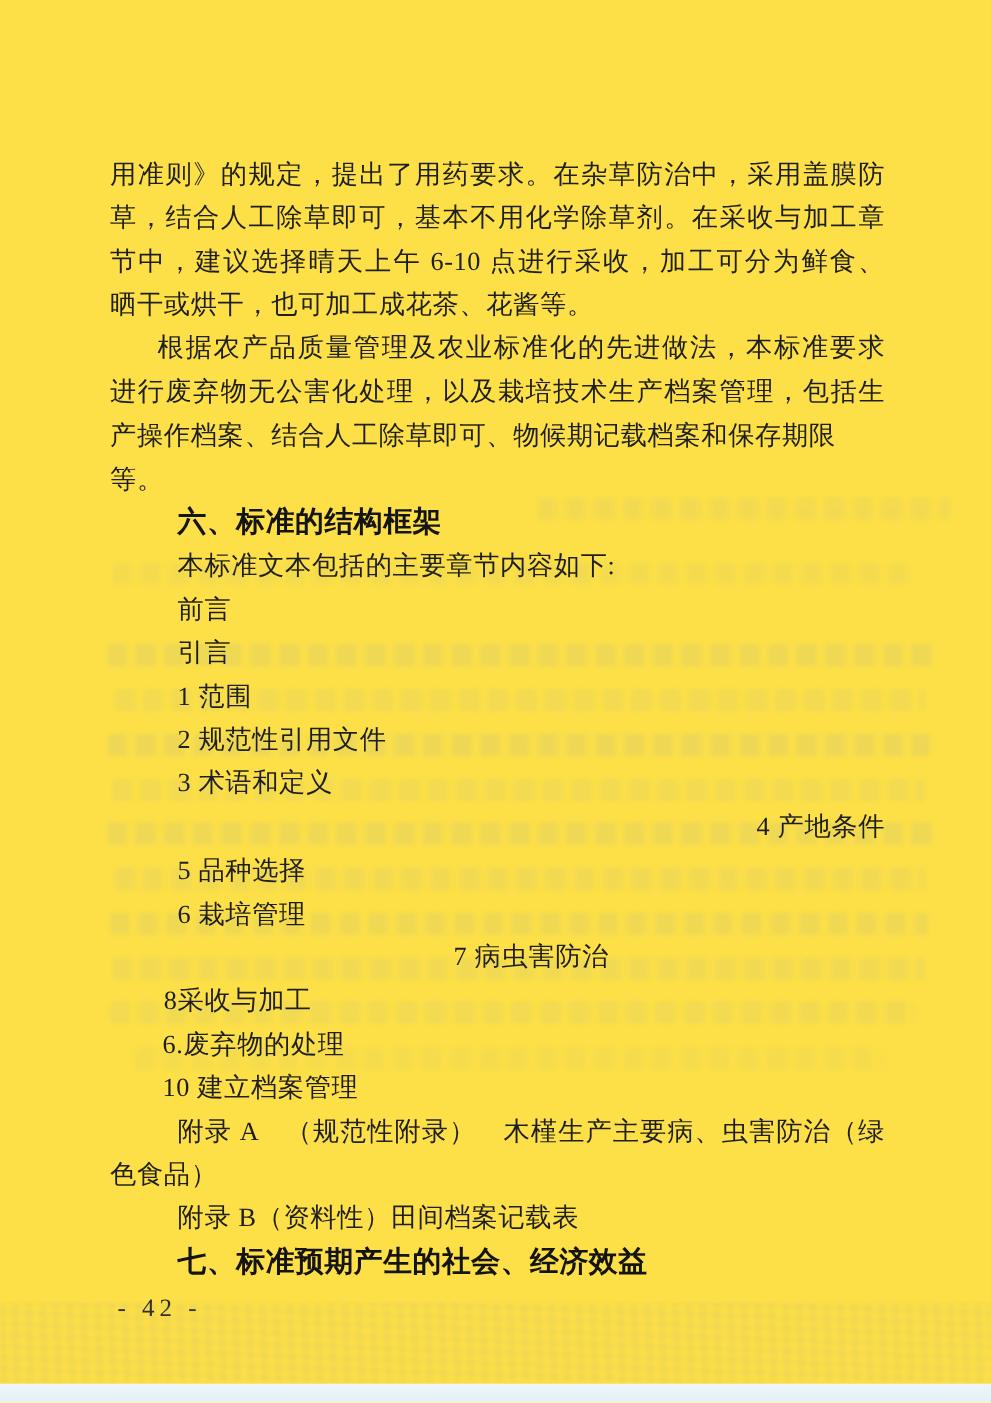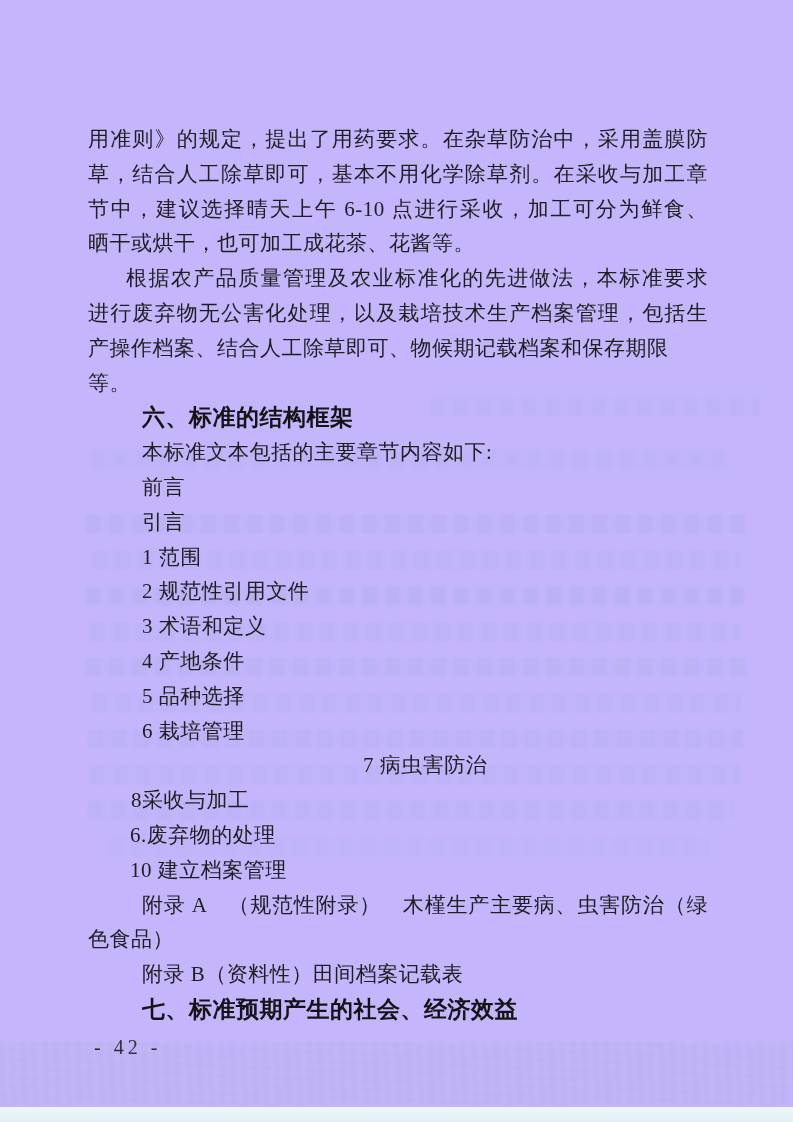--- a/index.html
+++ b/index.html
@@ -1,19 +1,19 @@
 <!DOCTYPE html>
 <html><head>
 <meta charset="utf-8">
 <style>
   html,body{margin:0;padding:0;background:#ffffff;}
   .page{
     position:relative;
     width:793px;height:1122px;
-    background:#c4b5fd;
+    background:#fde047;
     overflow:hidden;
     font-family:"Liberation Serif","DejaVu Serif",serif;
     color:#1f1f1f;
   }
   .content{
     position:absolute;
     left:88px;top:122px;width:620px;
     font-size:21px;
     letter-spacing:0.5px;
     line-height:34.8px;
@@ -93,21 +93,21 @@
       <div class="line stretch" style="padding-left: 38px;">根据农产品质量管理及农业标准化的先进做法，本标准要求</div>
       <div class="line stretch">进行废弃物无公害化处理，以及栽培技术生产档案管理，包括生</div>
       <div class="line">产操作档案、结合人工除草即可、物候期记载档案和保存期限等。</div>
       <div class="line heading" style="padding-left: 54px;">六、标准的结构框架</div>
       <div class="line" style="padding-left: 54px;">本标准文本包括的主要章节内容如下:</div>
       <div class="line" style="padding-left: 54px;">前言</div>
       <div class="line" style="padding-left: 54px;">引言</div>
       <div class="line" style="padding-left: 54px;">1 范围</div>
       <div class="line" style="padding-left: 54px;">2 规范性引用文件</div>
       <div class="line" style="padding-left: 54px;">3 术语和定义</div>
-      <div class="line" style="padding-left: 54px;">4 产地条件</div>
+      <div class="line" style="padding-left: 54px; text-align: right;">4 产地条件</div>
       <div class="line" style="padding-left: 54px;">5 品种选择</div>
       <div class="line" style="padding-left: 54px;">6 栽培管理</div>
       <div class="line" style="padding-left: 54px; text-align: center;">7 病虫害防治</div>
       <div class="line" style="padding-left: 43px;">8采收与加工</div>
       <div class="line" style="padding-left: 42px;">6.废弃物的处理</div>
       <div class="line" style="padding-left: 42px;">10 建立档案管理</div>
       <div class="line stretch" style="padding-left: 54px;">附录 A　（规范性附录）　木槿生产主要病、虫害防治（绿</div>
       <div class="line">色食品）</div>
       <div class="line" style="padding-left: 54px;">附录 B（资料性）田间档案记载表</div>
       <div class="line heading" style="padding-left: 54px;">七、标准预期产生的社会、经济效益</div>

